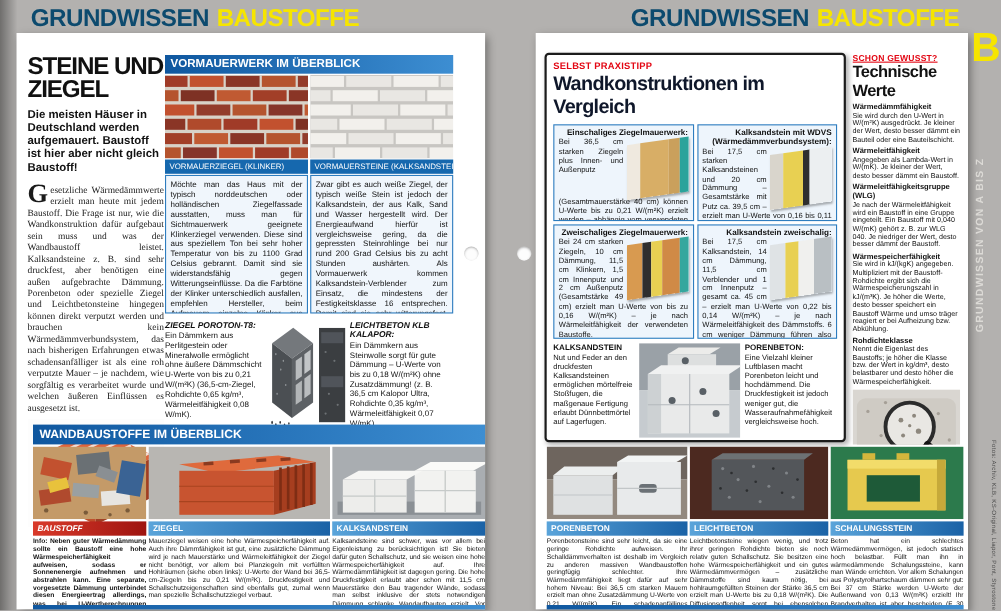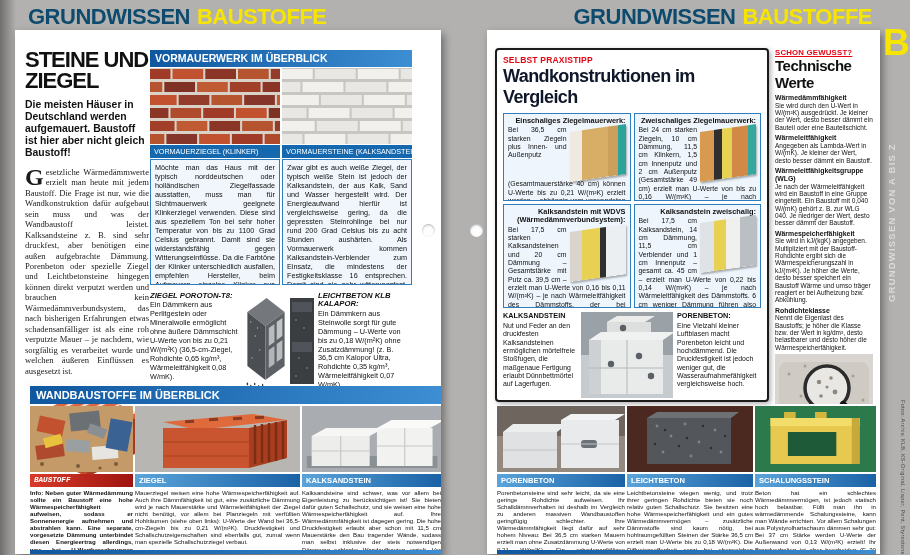--- a/index.html
+++ b/index.html
@@ -55,21 +55,21 @@
 
   
   .band{position:absolute;left:0;top:356px;right:0;height:168px;}
   .bandBanner{position:absolute;left:15px;right:0;top:0;height:18px;line-height:18px;
        background:linear-gradient(90deg,#0f579f,#3d8ed2);color:#fff;font-weight:bold;font-size:11px;padding-left:6px;}
   .bandImgs{position:absolute;top:20px;height:66px;display:flex;gap:2px;}
   .bandImgs svg{height:66px;display:block;}
   .bandLabels{position:absolute;top:88px;height:13px;display:flex;gap:2px;}
   .blabel{color:#fff;font-weight:bold;font-size:7.6px;line-height:13px;padding-left:4px;box-sizing:border-box;
        background:linear-gradient(90deg,#5aa4da,#1a62a6);white-space:nowrap;overflow:hidden;}
-  .blabel.red{background:linear-gradient(90deg,#d93a2a,#9e1410);font-style:italic;font-family:Liberation Mono, monospace;}
+  .blabel.red{background:linear-gradient(90deg,#d93a2a,#9e1410);font-style:italic;}
   .bandTexts{position:absolute;top:103px;height:61px;display:flex;gap:2px;overflow:hidden;}
   .btext{font-size:6.1px;line-height:1.16;text-align:justify;hyphens:auto;overflow:hidden;color:#111;}
   .btext.bold{font-weight:bold;}
   .bandBottom{position:absolute;bottom:0;height:4px;background:linear-gradient(90deg,#0f579f,#3d8ed2);}
   .bandL .bandImgs,.bandL .bandLabels,.bandL .bandTexts,.bandL .bandBottom{left:15px;right:0;}
   .bandR .bandImgs,.bandR .bandLabels,.bandR .bandTexts,.bandR .bandBottom{left:10px;right:4px;}
   .wL1{width:103px;flex:none;} .wL2{width:165px;flex:none;} .wL3{flex:1;}
   .wR1{width:128px;flex:none;} .wR2{width:126px;flex:none;} .wR3{flex:1;}
 
   
@@ -356,39 +356,39 @@
         <b>Einschaliges Ziegelmauerwerk:</b>
         <span class="diag d1">
             <i></i>
             <i></i>
             <i></i>
             <i></i>
           </span>
         <span>Bei 36,5 cm starken Ziegeln plus Innen- und Außenputz (Gesamtmauerstärke 40 cm) können U-Werte bis zu 0,21 W/(m²K) erzielt werden – abhängig vom verwendeten Hintermauerziegel und seiner Wärmeleitfähigkeit (je niedriger der Wert, desto besser).</span>
       </div>
       <div class="wbox">
+        <b>Kalksandstein mit WDVS (Wärmedämmverbundsystem):</b>
+        <span class="diag d3">
+            <i></i>
+            <i></i>
+            <i></i>
+            <i></i>
+          </span>
+        <span>Bei 17,5 cm starken Kalksandsteinen und 20 cm Dämmung – Gesamtstärke mit Putz ca. 39,5 cm – erzielt man U-Werte von 0,16 bis 0,11 W/(m²K) – je nach Wärmeleitfähigkeit des Dämmstoffs, der bei Kalksandstein entscheidend für die Wärmedämmung der Wand ist.</span>
+      </div>
+      <div class="wbox">
         <b>Zweischaliges Ziegelmauerwerk:</b>
         <span class="diag d2">
             <i></i>
             <i></i>
             <i></i>
             <i></i>
             <i></i>
           </span>
         <span>Bei 24 cm starken Ziegeln, 10 cm Dämmung, 11,5 cm Klinkern, 1,5 cm Innenputz und 2 cm Außenputz (Gesamtstärke 49 cm) erzielt man U-Werte von bis zu 0,16 W/(m²K) – je nach Wärmeleitfähigkeit der verwendeten Baustoffe.</span>
-      </div>
-      <div class="wbox">
-        <b>Kalksandstein mit WDVS (Wärmedämmverbundsystem):</b>
-        <span class="diag d3">
-            <i></i>
-            <i></i>
-            <i></i>
-            <i></i>
-          </span>
-        <span>Bei 17,5 cm starken Kalksandsteinen und 20 cm Dämmung – Gesamtstärke mit Putz ca. 39,5 cm – erzielt man U-Werte von 0,16 bis 0,11 W/(m²K) – je nach Wärmeleitfähigkeit des Dämmstoffs, der bei Kalksandstein entscheidend für die Wärmedämmung der Wand ist.</span>
       </div>
       <div class="wbox">
         <b>Kalksandstein zweischalig:</b>
         <span class="diag d4">
             <i></i>
             <i></i>
             <i></i>
             <i></i>
           </span>
         <span>Bei 17,5 cm Kalksandstein, 14 cm Dämmung, 11,5 cm Verblender und 1 cm Innenputz – gesamt ca. 45 cm – erzielt man U-Werte von 0,22 bis 0,14 W/(m²K) – je nach Wärmeleitfähigkeit des Dämmstoffs. 6 cm weniger Dämmung führen also schon merklich zu schlechterem Wärmeschutz (vergleiche links).</span>

